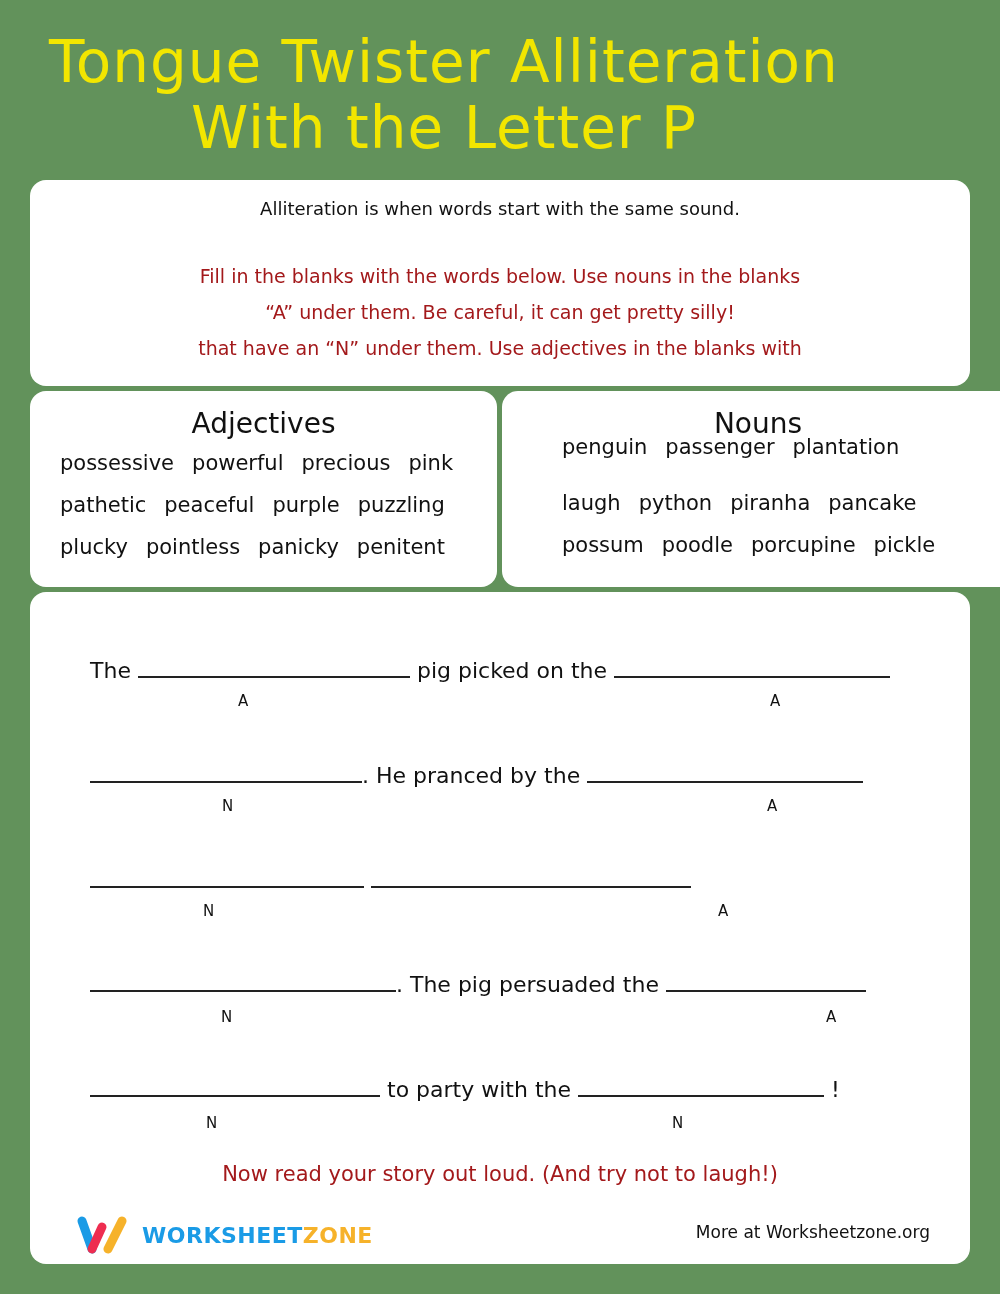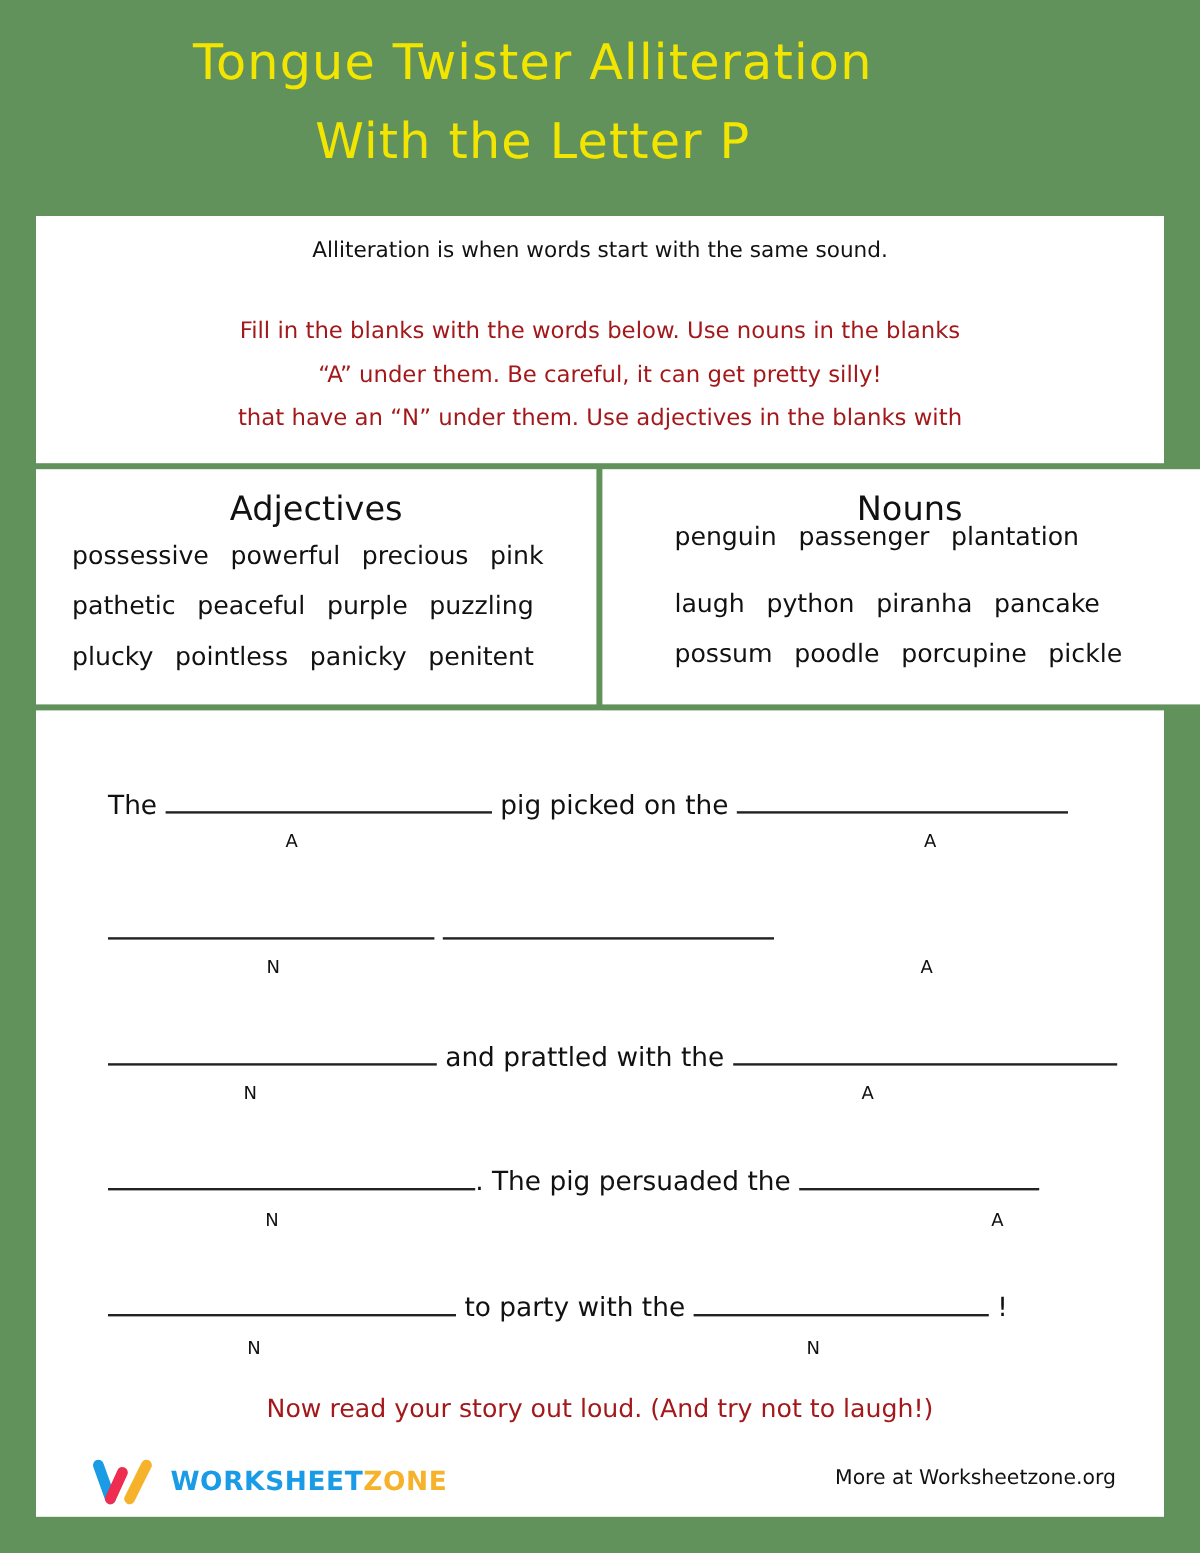--- a/index.html
+++ b/index.html
@@ -1,20 +1,20 @@
 <!DOCTYPE html>
 <html><head>
 <meta charset="utf-8">
 <style>
   html, body { margin:0; padding:0; }
   body { width:1000px; height:1294px; background:#62925b; position:relative; overflow:hidden;
          font-family:"DejaVu Sans", sans-serif; color:#111; }
   .title { position:absolute; left:0; width:888px; text-align:center; color:#f2e600;
-           font-family:"DejaVu Sans", sans-serif; font-size:41px; letter-spacing:1px; }
-  .panel { position:absolute; background:#fff; }
+           font-family:"DejaVu Sans", sans-serif; font-size:58px; letter-spacing:1px; }
+  .panel { position:absolute; background:#fff;border-radius:16px; }
   #intro { left:30px; top:180px; width:940px; height:206px; }
   #adj { left:30px; top:391px; width:467px; height:196px; }
   #nouns { left:502px; top:391px; width:468px; height:196px;padding-left:44px; }
   #story { left:30px; top:592px; width:940px; height:672px; }
   .center { position:absolute; left:0; right:0; text-align:center; }
   .def { top:18px; font-size:18px; color:#111; }
   .instr { top:78px; font-size:19px; color:#a3191b; line-height:36px; }
   .head { font-size:28px; top:16px; }
   .wordrow { position:absolute; font-size:21px; white-space:nowrap; }
   .wordrow span { margin-right:18px; }
@@ -72,29 +72,28 @@
   <div class="line" style="left:60px; top:62px;">
     <span>The</span>
     <span class="blank" style="width:272px;"></span>
     <span>pig  picked on  the</span>
     <span class="blank" style="width:276px;"></span>
   </div>
   <div class="mark" style="left:208px; top:100px;">A</div>
   <div class="mark" style="left:740px; top:100px;">A</div>
 
   <div class="line" style="left:60px; top:167px;">
-    <span class="blank" style="width:272px;"></span>
+    <span class="blank" style="width:272px;"></span><span>.  He pranced by the</span>
     <span class="blank" style="width:276px;"></span>
   </div>
   <div class="mark" style="left:192px; top:205px;">N</div>
   <div class="mark" style="left:737px; top:205px;">A</div>
 
   <div class="line" style="left:60px; top:272px;">
     <span class="blank" style="width:274px;"></span>
-    <span>and prattled with the</span>
     <span class="blank" style="width:320px;"></span>
   </div>
   <div class="mark" style="left:173px; top:310px;">N</div>
   <div class="mark" style="left:688px; top:310px;">A</div>
 
   <div class="line" style="left:60px; top:376px;">
     <span class="blank" style="width:306px;"></span><span>.  The pig persuaded the</span>
     <span class="blank" style="width:200px;"></span>
   </div>
   <div class="mark" style="left:191px; top:416px;">N</div>

